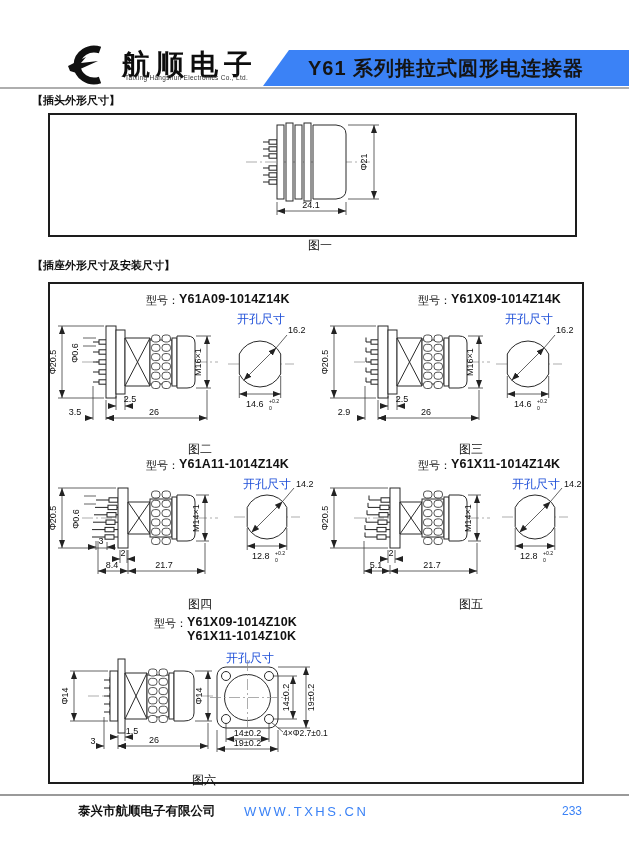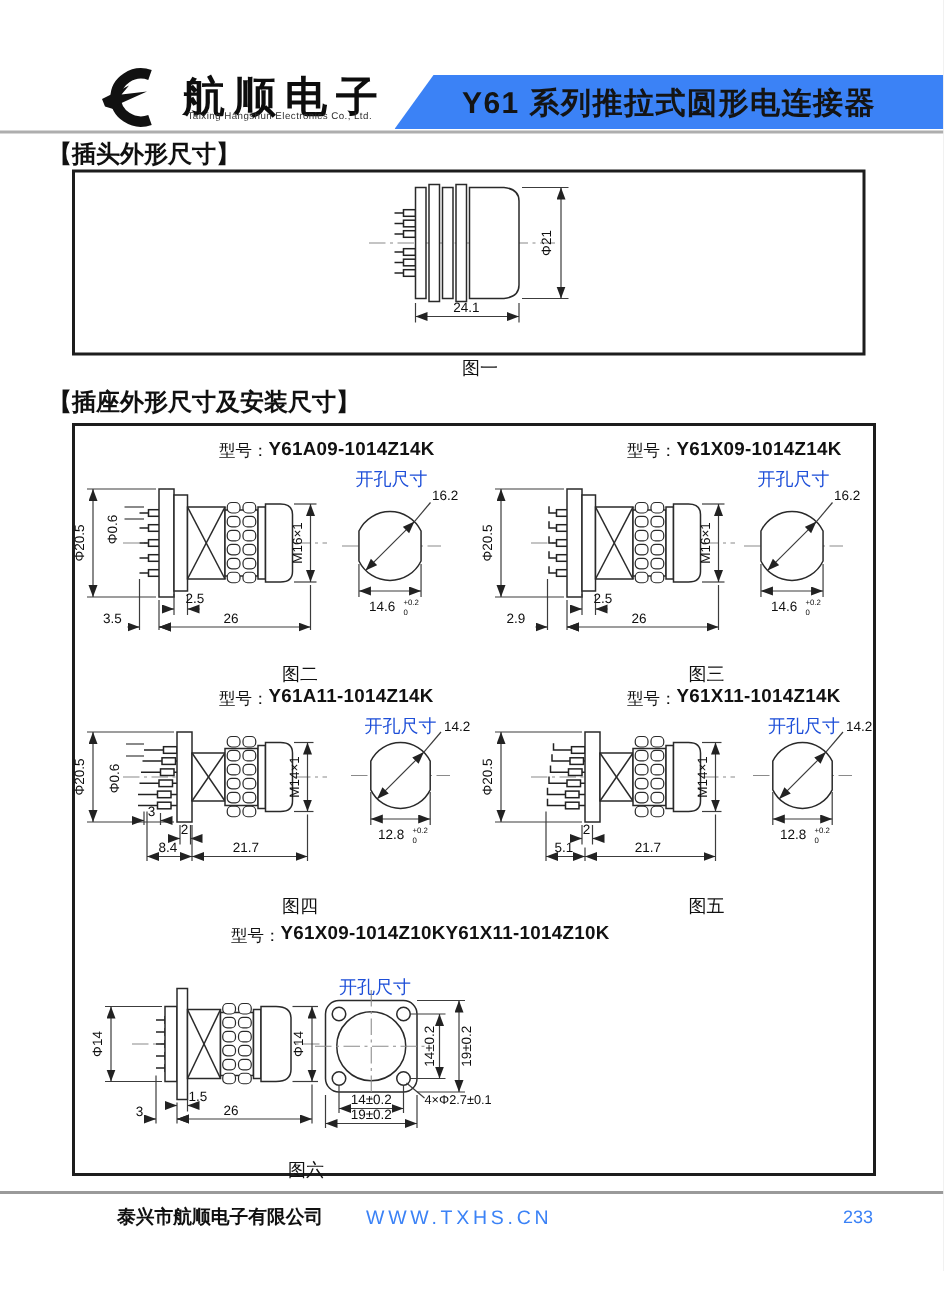--- a/index.html
+++ b/index.html
@@ -4,21 +4,21 @@
 <style>
   html,body{margin:0;padding:0;background:#e8e8e8;}
   #page{position:relative;width:629px;height:859px;background:#fff;font-family:"Liberation Sans","DejaVu Sans",sans-serif;overflow:hidden;}
   .abs{position:absolute;}
   
   #logo-cn{left:122px;top:46px;font-size:28px;font-weight:bold;letter-spacing:6px;color:#0d0d0d;}
   #logo-en{left:125px;top:74px;font-size:6.5px;color:#333;letter-spacing:.3px;}
   #title-bar{left:263px;top:50px;right:0;height:36px;background:#3b82f6;clip-path:polygon(26px 0,100% 0,100% 100%,0 100%);display:flex;align-items:center;justify-content:center;}
   #title-bar span{font-size:20px;font-weight:bold;color:#141414;letter-spacing:1px;}
   #header-rule{left:0;top:87px;width:629px;height:2px;background:#aeaeae;}
-  .section-label{font-size:16px;font-weight:bold;color:#111;}
+  .section-label{font-size:11px;font-weight:bold;color:#111;}
   .frame{border:2px solid #1d1d1d;background:#fff;}
   
   .model-row{font-size:11px;color:#111;display:flex;align-items:flex-start;margin-left:20px;}
   .model-row .lbl{font-size:11px;padding-top:1px;}
   .model-row .mod{font-size:12.5px;font-weight:bold;letter-spacing:.2px;}
   .hole-label{font-size:12px;color:#1d4ed8;font-weight:500;}
   .caption{font-size:12px;color:#111;width:56px;text-align:center;margin-top:13px;}
   
   svg{overflow:visible;}
   .ln{fill:#fff;stroke:#2a2a2a;stroke-width:1;}
@@ -354,21 +354,21 @@
     <line class="dim" x1="62.8" y1="50" x2="62.8" y2="72"></line>
     <line class="dim" x1="23.2" y1="68" x2="62.8" y2="68" marker-start="url(#ar)" marker-end="url(#ar)"></line>
     <text class="t" x="28" y="81">12.8</text>
     <text class="ts" x="51" y="77">+0.2</text>
     <text class="ts" x="51" y="84">0</text>
   </svg>
   <div class="abs caption" style="left:443px;top:583px">图五</div>
 
   <div class="abs model-row" style="left:134px;top:615px">
     <span class="lbl">型号：</span>
-    <span style="display:flex;">
+    <span style="display:flex;flex-direction:column">
       <span class="mod">Y61X09-1014Z10K</span>
       <span class="mod">Y61X11-1014Z10K</span>
     </span>
   </div>
   <svg class="abs" style="left:62px;top:655px" width="190" height="100" viewBox="0 0 190 100">
     <line class="cl" x1="26" y1="41" x2="152" y2="41"></line>
     <use href="#pinA" x="42" y="25"></use>
       <use href="#pinA" x="42" y="33"></use>
       <use href="#pinA" x="42" y="41"></use>
     <use href="#pinA" x="42" y="49"></use>

